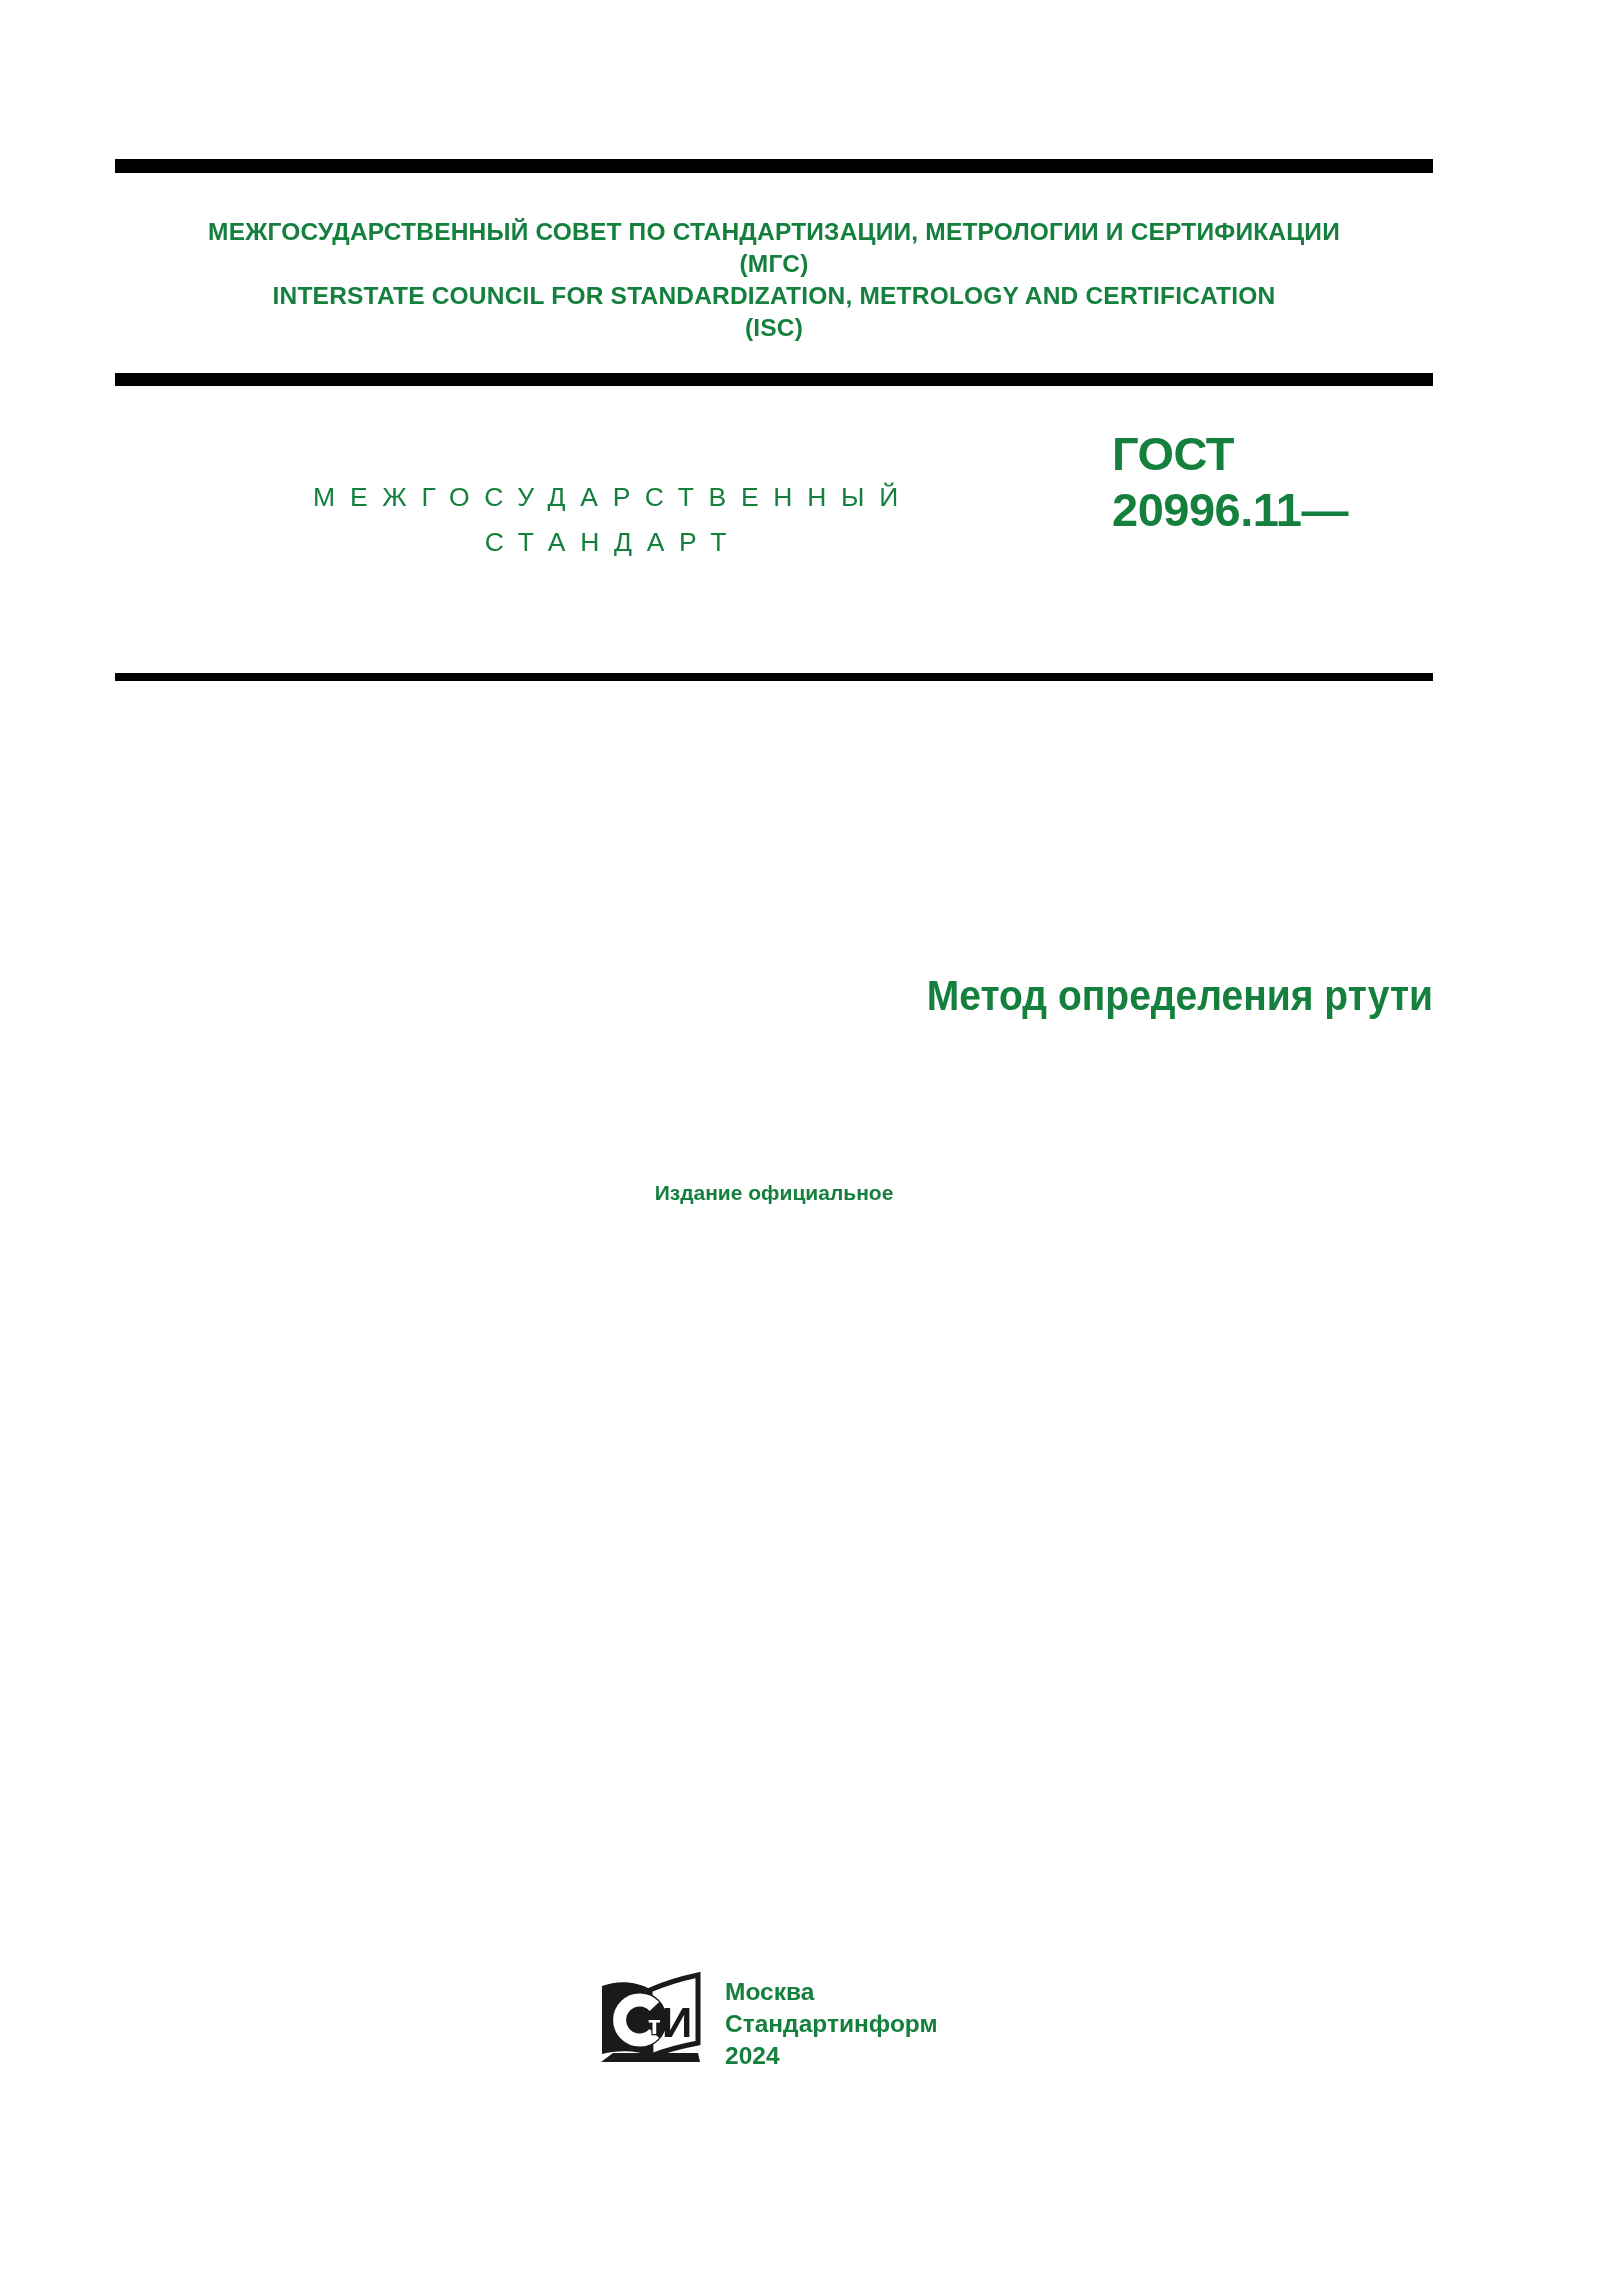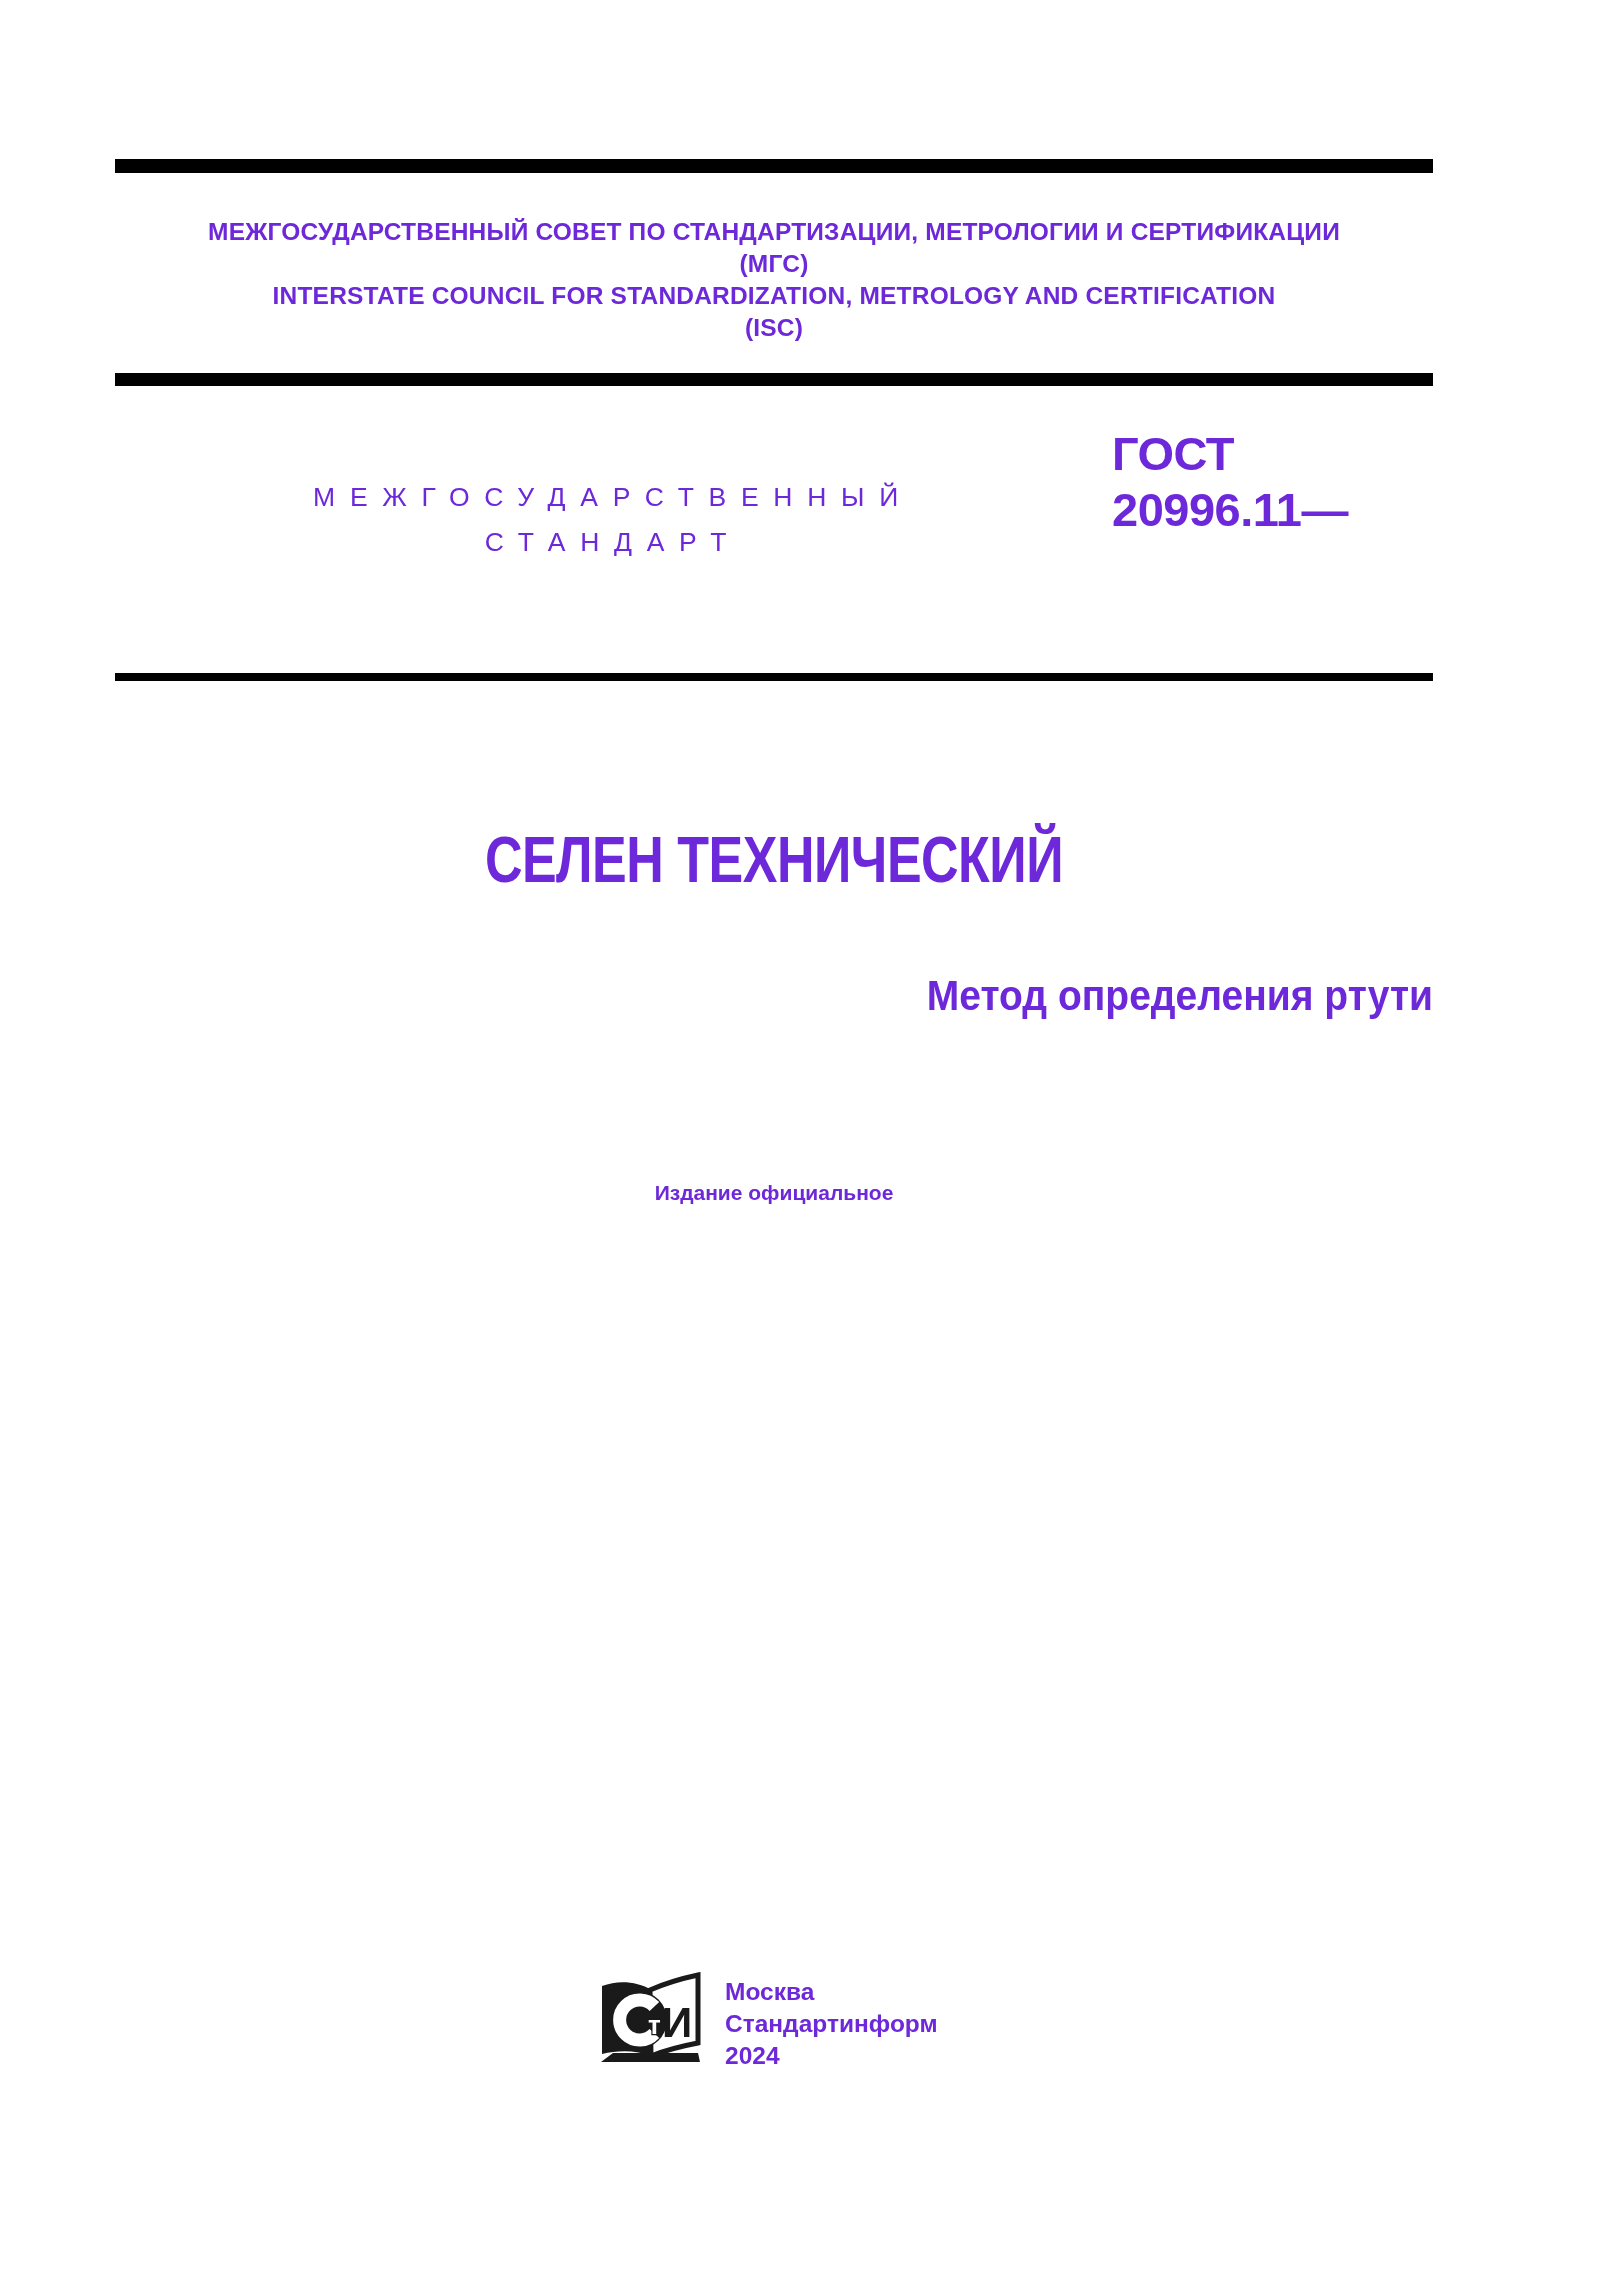--- a/index.html
+++ b/index.html
@@ -1,21 +1,21 @@
 <!DOCTYPE html>
 <html><head>
 <meta charset="utf-8">
 <style>
   html, body { margin: 0; padding: 0; background: #e8e8e8; }
   .page {
     position: relative;
     width: 1620px;
     height: 2293px;
     background: #ffffff;
-    color: #6d28d9;
+    color: #15803d;
     font-family: "Liberation Sans", sans-serif;
     overflow: hidden;
   }
   .rule {
     position: absolute;
     left: 115px;
     width: 1318px;
     background: #000000;
   }
   .rule-1 { top: 159px; height: 13.7px; }
@@ -142,23 +142,20 @@
     <div>СТАНДАРТ</div>
   </div>
 
   <div class="gost-code">
     <div>ГОСТ</div>
     <div>20996.11—</div>
   </div>
 
   <div class="rule rule-3"></div>
 
-  <div class="doc-title">
-    <span class="stretch">СЕЛЕН ТЕХНИЧЕСКИЙ</span>
-  </div>
 
   <div class="doc-subtitle">
     <span class="stretch">Метод определения ртути</span>
   </div>
 
   <div class="edition-note">Издание официальное</div>
 
   <div class="logo">
     <svg viewBox="0 0 104 92" xmlns="http://www.w3.org/2000/svg">
 

